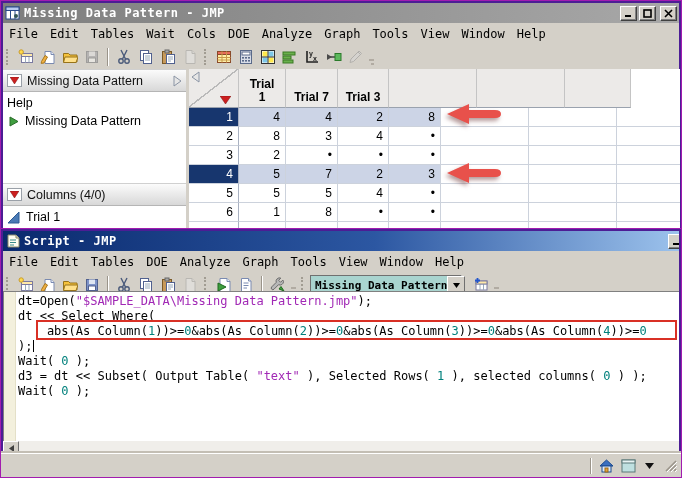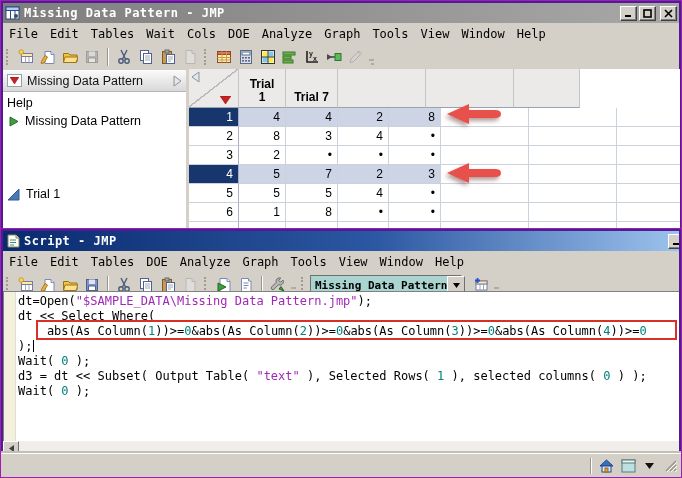--- a/index.html
+++ b/index.html
@@ -304,20 +304,28 @@
     </div>
     <div class="srow">
       <span style="display:flex;margin-left:2px;">
           <svg width="10" height="11">
             <path d="M1 1 L9 5.5 L1 10 Z" fill="#3f9e3f" stroke="#2a6b2a"></path>
           </svg>
         </span>
       <span>Missing Data Pattern</span>
     </div>
     <div class="spacer1"></div>
+    <div class="phead">
+      <span class="red-tri">
+          <svg width="9" height="7">
+            <polygon points="0,0 9,0 4.5,7" fill="#cc2020" stroke="#7a1010" stroke-width=".5"></polygon>
+          </svg>
+        </span>
+      <span>Columns (4/0)</span>
+    </div>
     <div class="srow" style="margin-top:2px;">
       <span style="display:flex;">
           <svg width="13" height="13">
             <polygon points="1,12 12,12 12,1" fill="#4a7ab5" stroke="#2d5a95"></polygon>
           </svg>
         </span>
       <span>Trial 1</span>
     </div>
   </div>
   <div id="vsplit"></div>
@@ -325,20 +333,21 @@
   <div id="grid">
       <div class="hrow">
         <div class="hcell corner" style="width: 50px;"><span style="position:absolute;left:2px;top:2px;"><svg width="9" height="12">
               <path d="M8 1 L1 6 L8 11 Z" fill="#e6e6e6" stroke="#8a94a4"></path>
             </svg></span><span style="position:absolute;right:7px;top:25px;"><svg width="11" height="8">
               <polygon points="0,0 11,0 5.5,8" fill="#cc2020" stroke="#7a1010" stroke-width=".5"></polygon>
             </svg></span></div>
         <div class="hcell" style="width: 47px;">Trial
 1</div>
         <div class="hcell" style="width: 52px;">Trial 7</div>
+        <div class="hcell" style="width: 51px;">Trial 3</div>
         <div class="hcell" style="width: 88px;"></div>
         <div class="hcell" style="width: 88px;"></div>
         <div class="hcell" style="width: 66px;"></div>
       </div>
       <div class="drow sel">
         <div class="ncell">1</div>
         <div class="dcell datacol" style="width: 47px;">4</div>
         <div class="dcell datacol" style="width: 52px;">4</div>
         <div class="dcell datacol" style="width: 51px;">2</div>
         <div class="dcell datacol" style="width: 52px;">8</div>

